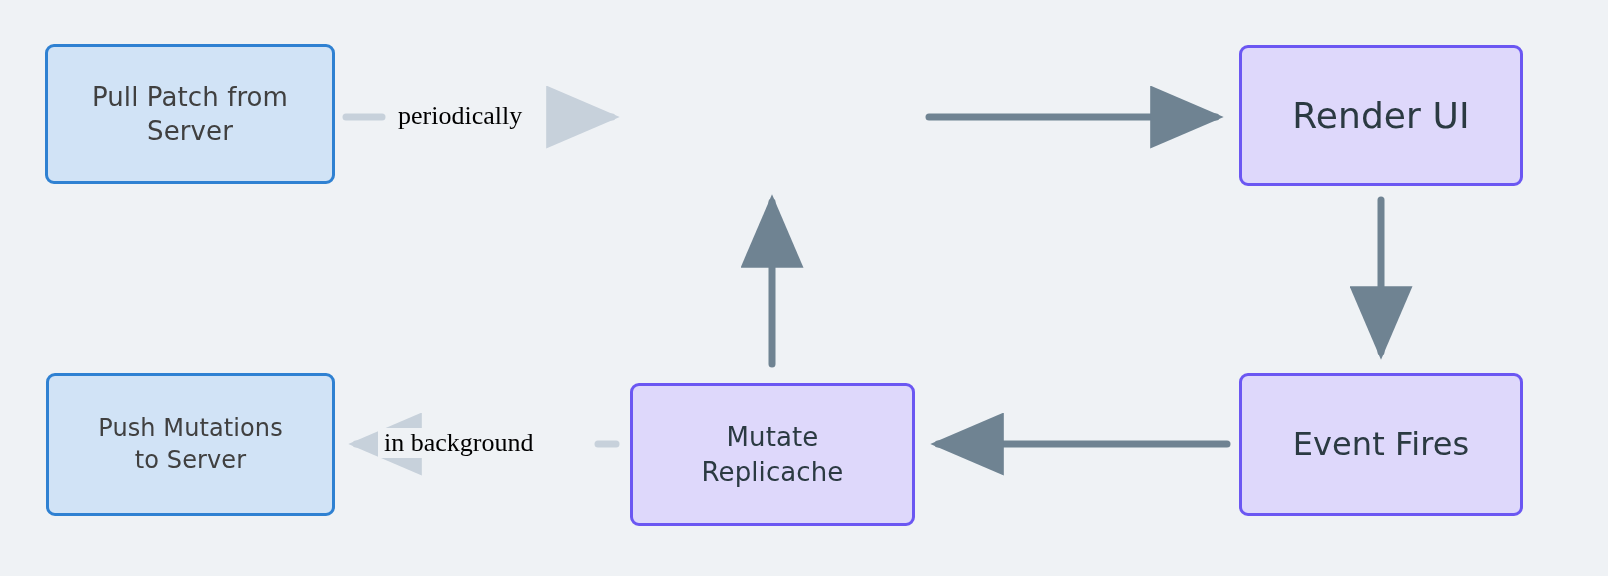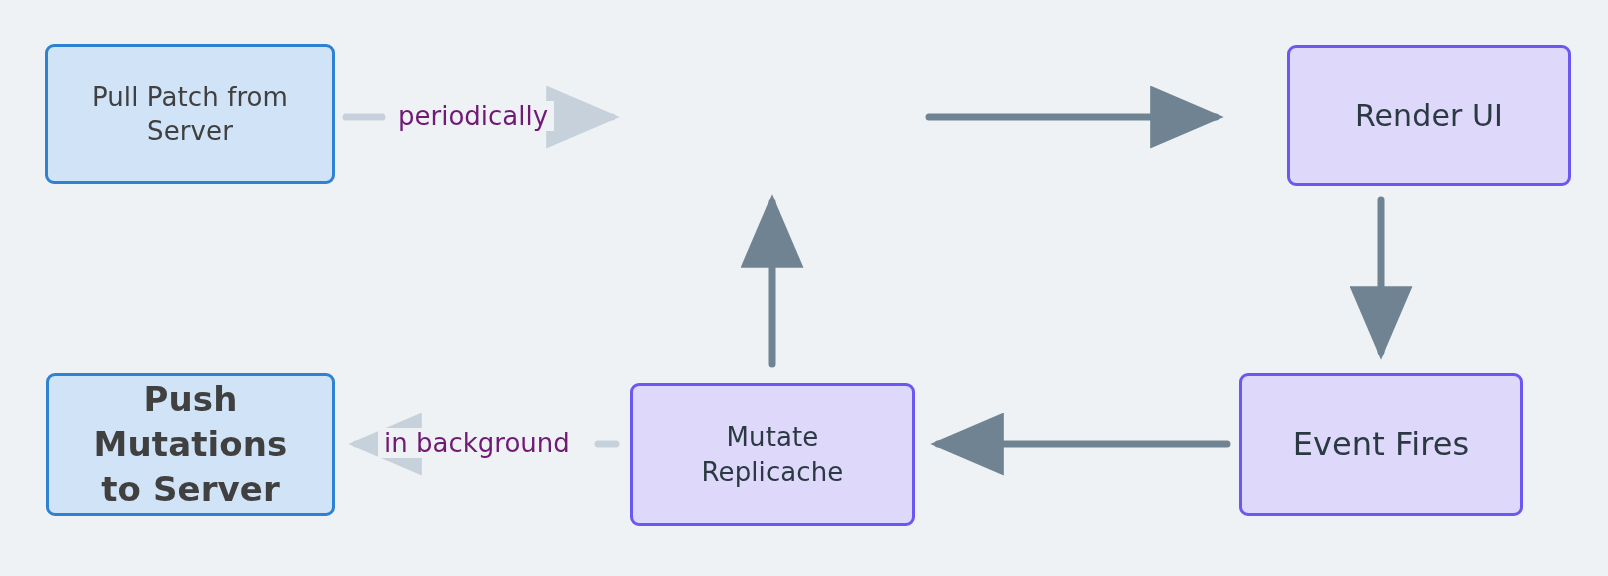--- a/index.html
+++ b/index.html
@@ -50,31 +50,32 @@
     border-color: #2f81d2;
     color: #404040;
   }
   .node-purple {
     background: #ded8fb;
     border-color: #6b57f2;
     color: #2b3a42;
   }
   .edge-label {
     position: absolute;
-    color: #701a75;
+    color: #000000;
     font-size: 26px;
     line-height: 1;
     white-space: nowrap;
     background: #eff2f5;
     padding: 2px 6px;
+    font-family: Liberation Serif, serif;
   }
   .n-pull   { left: 45px;   top: 44px;  width: 290px; height: 140px; font-size: 26px; }
   .n-sub    { left: 630px;  top: 44px;  width: 285px; height: 141px; font-size: 26px; }
-  .n-render { left: 1287px; top: 45px;  width: 284px; height: 141px; font-size: 30px; }
-  .n-push   { left: 46px;   top: 373px; width: 289px; height: 143px; font-size: 34px; font-weight: bold; }
+  .n-render { left: 1239px; top: 45px;  width: 284px; height: 141px; font-size: 36px; }
+  .n-push   { left: 46px;   top: 373px; width: 289px; height: 143px; font-size: 24px; }
   .n-mutate { left: 630px;  top: 383px; width: 285px; height: 143px; font-size: 26px; }
   .n-event  { left: 1239px; top: 373px; width: 284px; height: 143px; font-size: 32px; }
   .lbl-periodically { left: 392px; top: 101px; }
   .lbl-background   { left: 378px; top: 428px; }
 </style>
 </head>
 <body>
 
 <div id="canvas">
 

